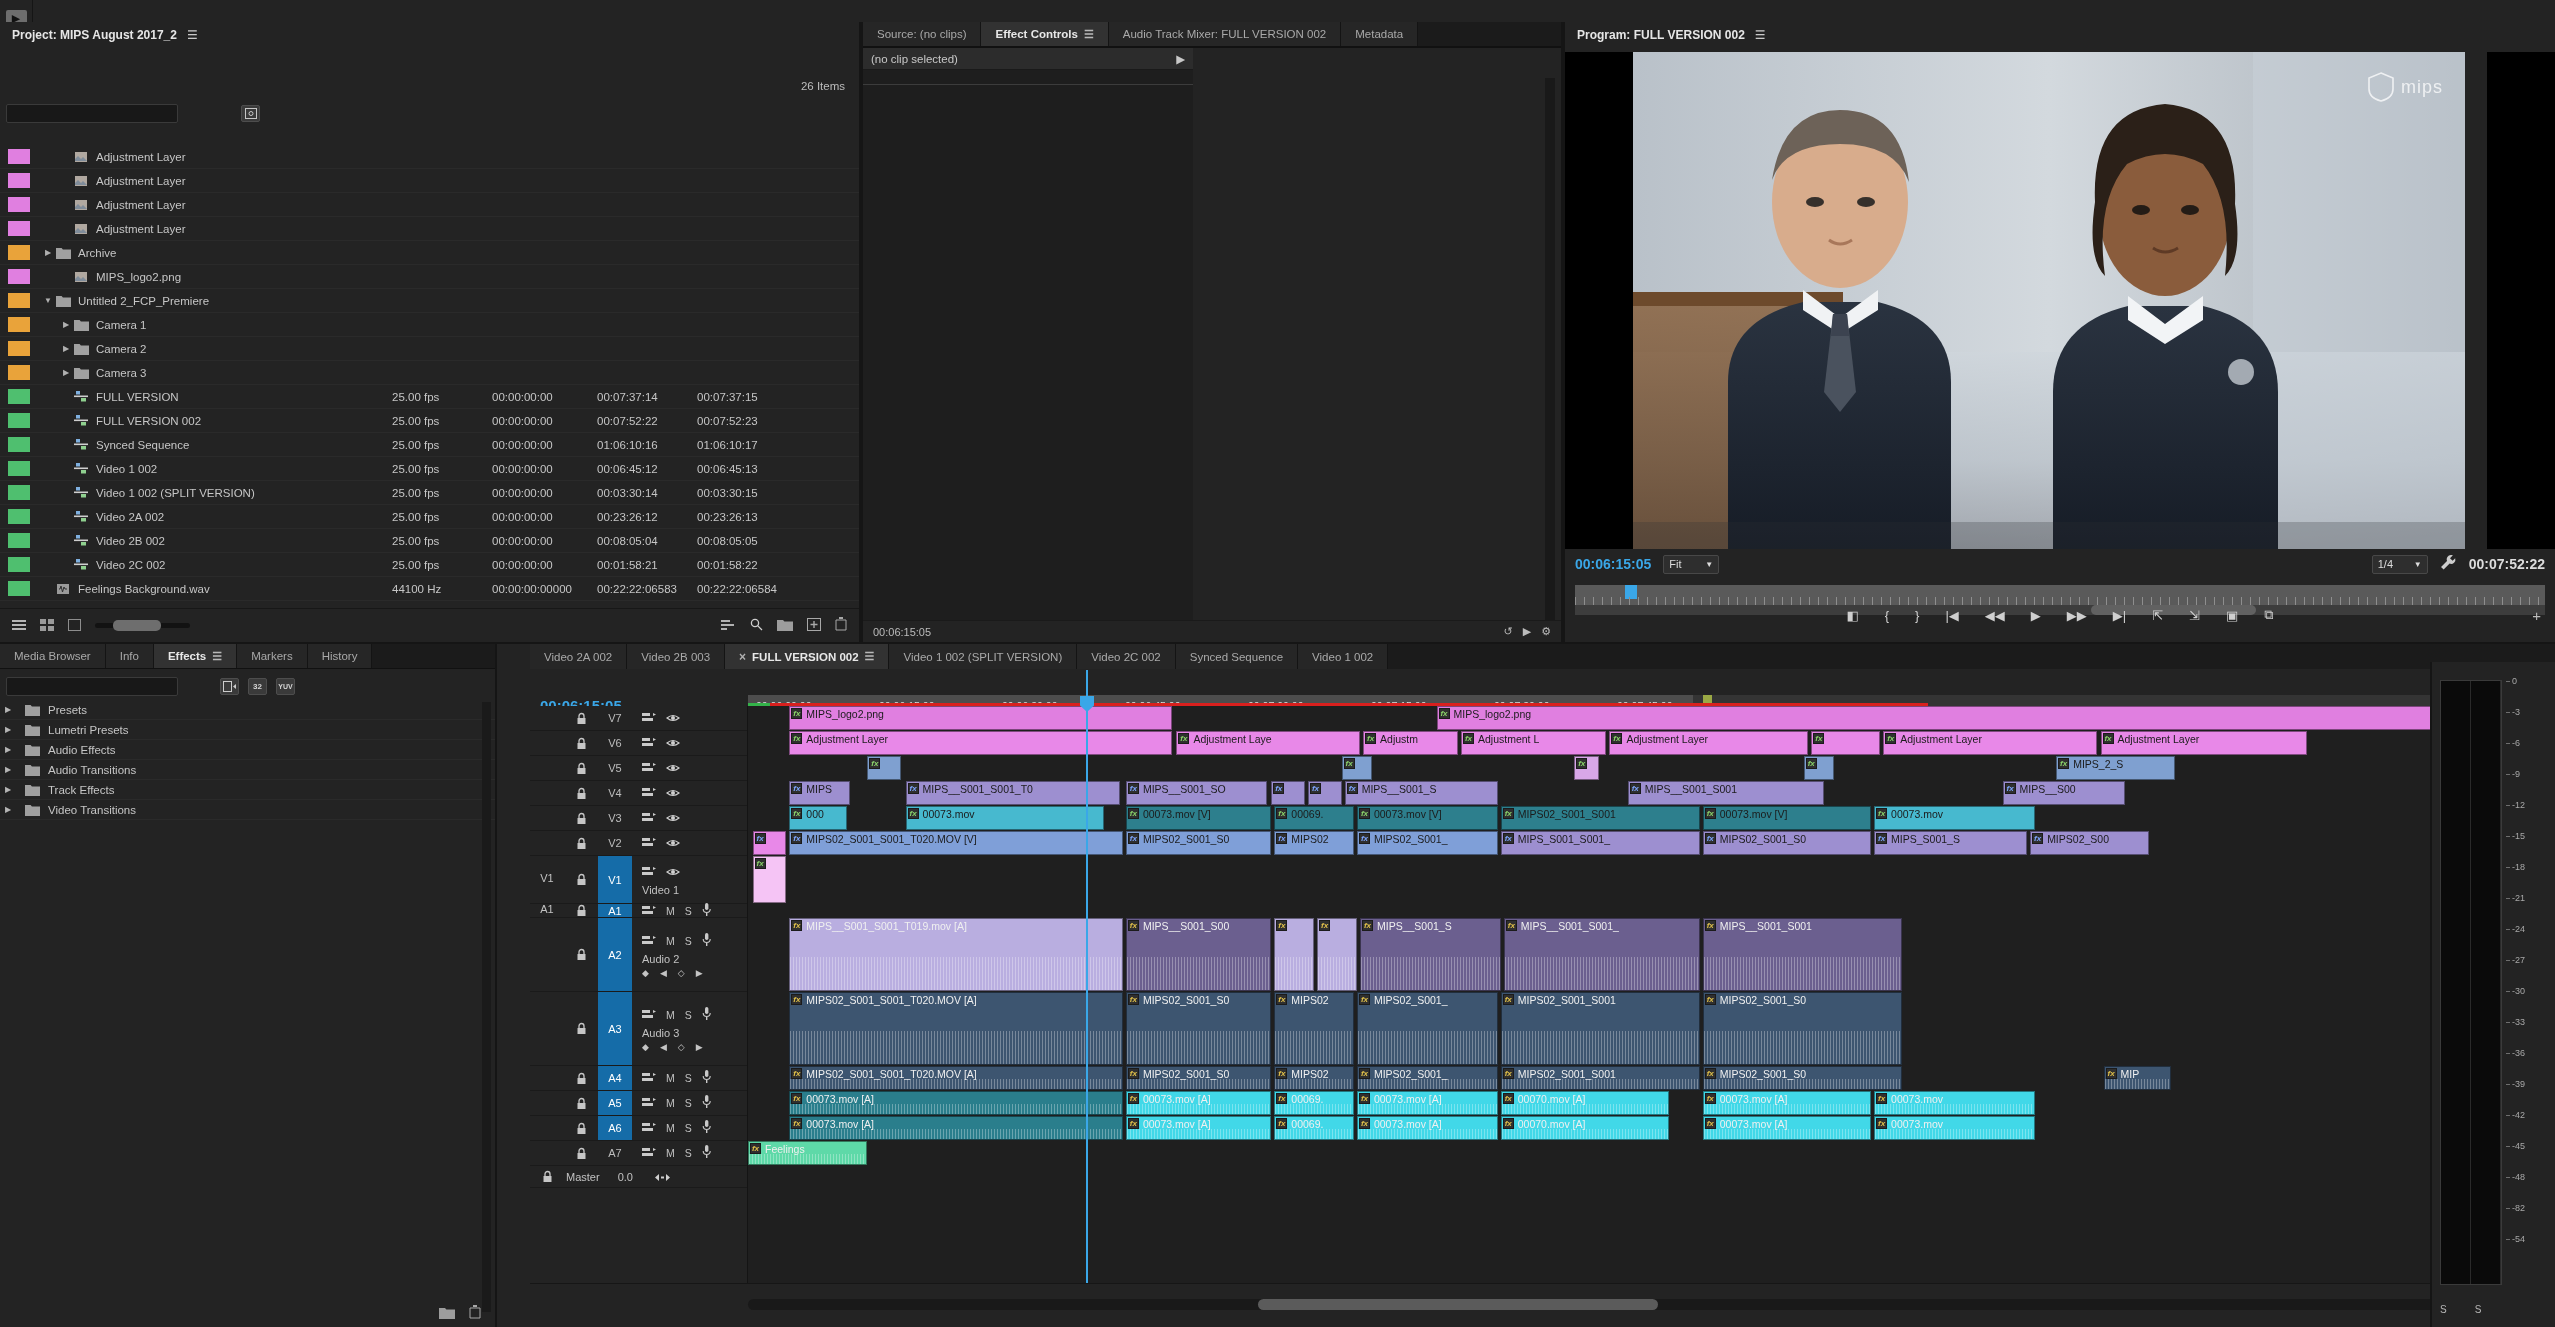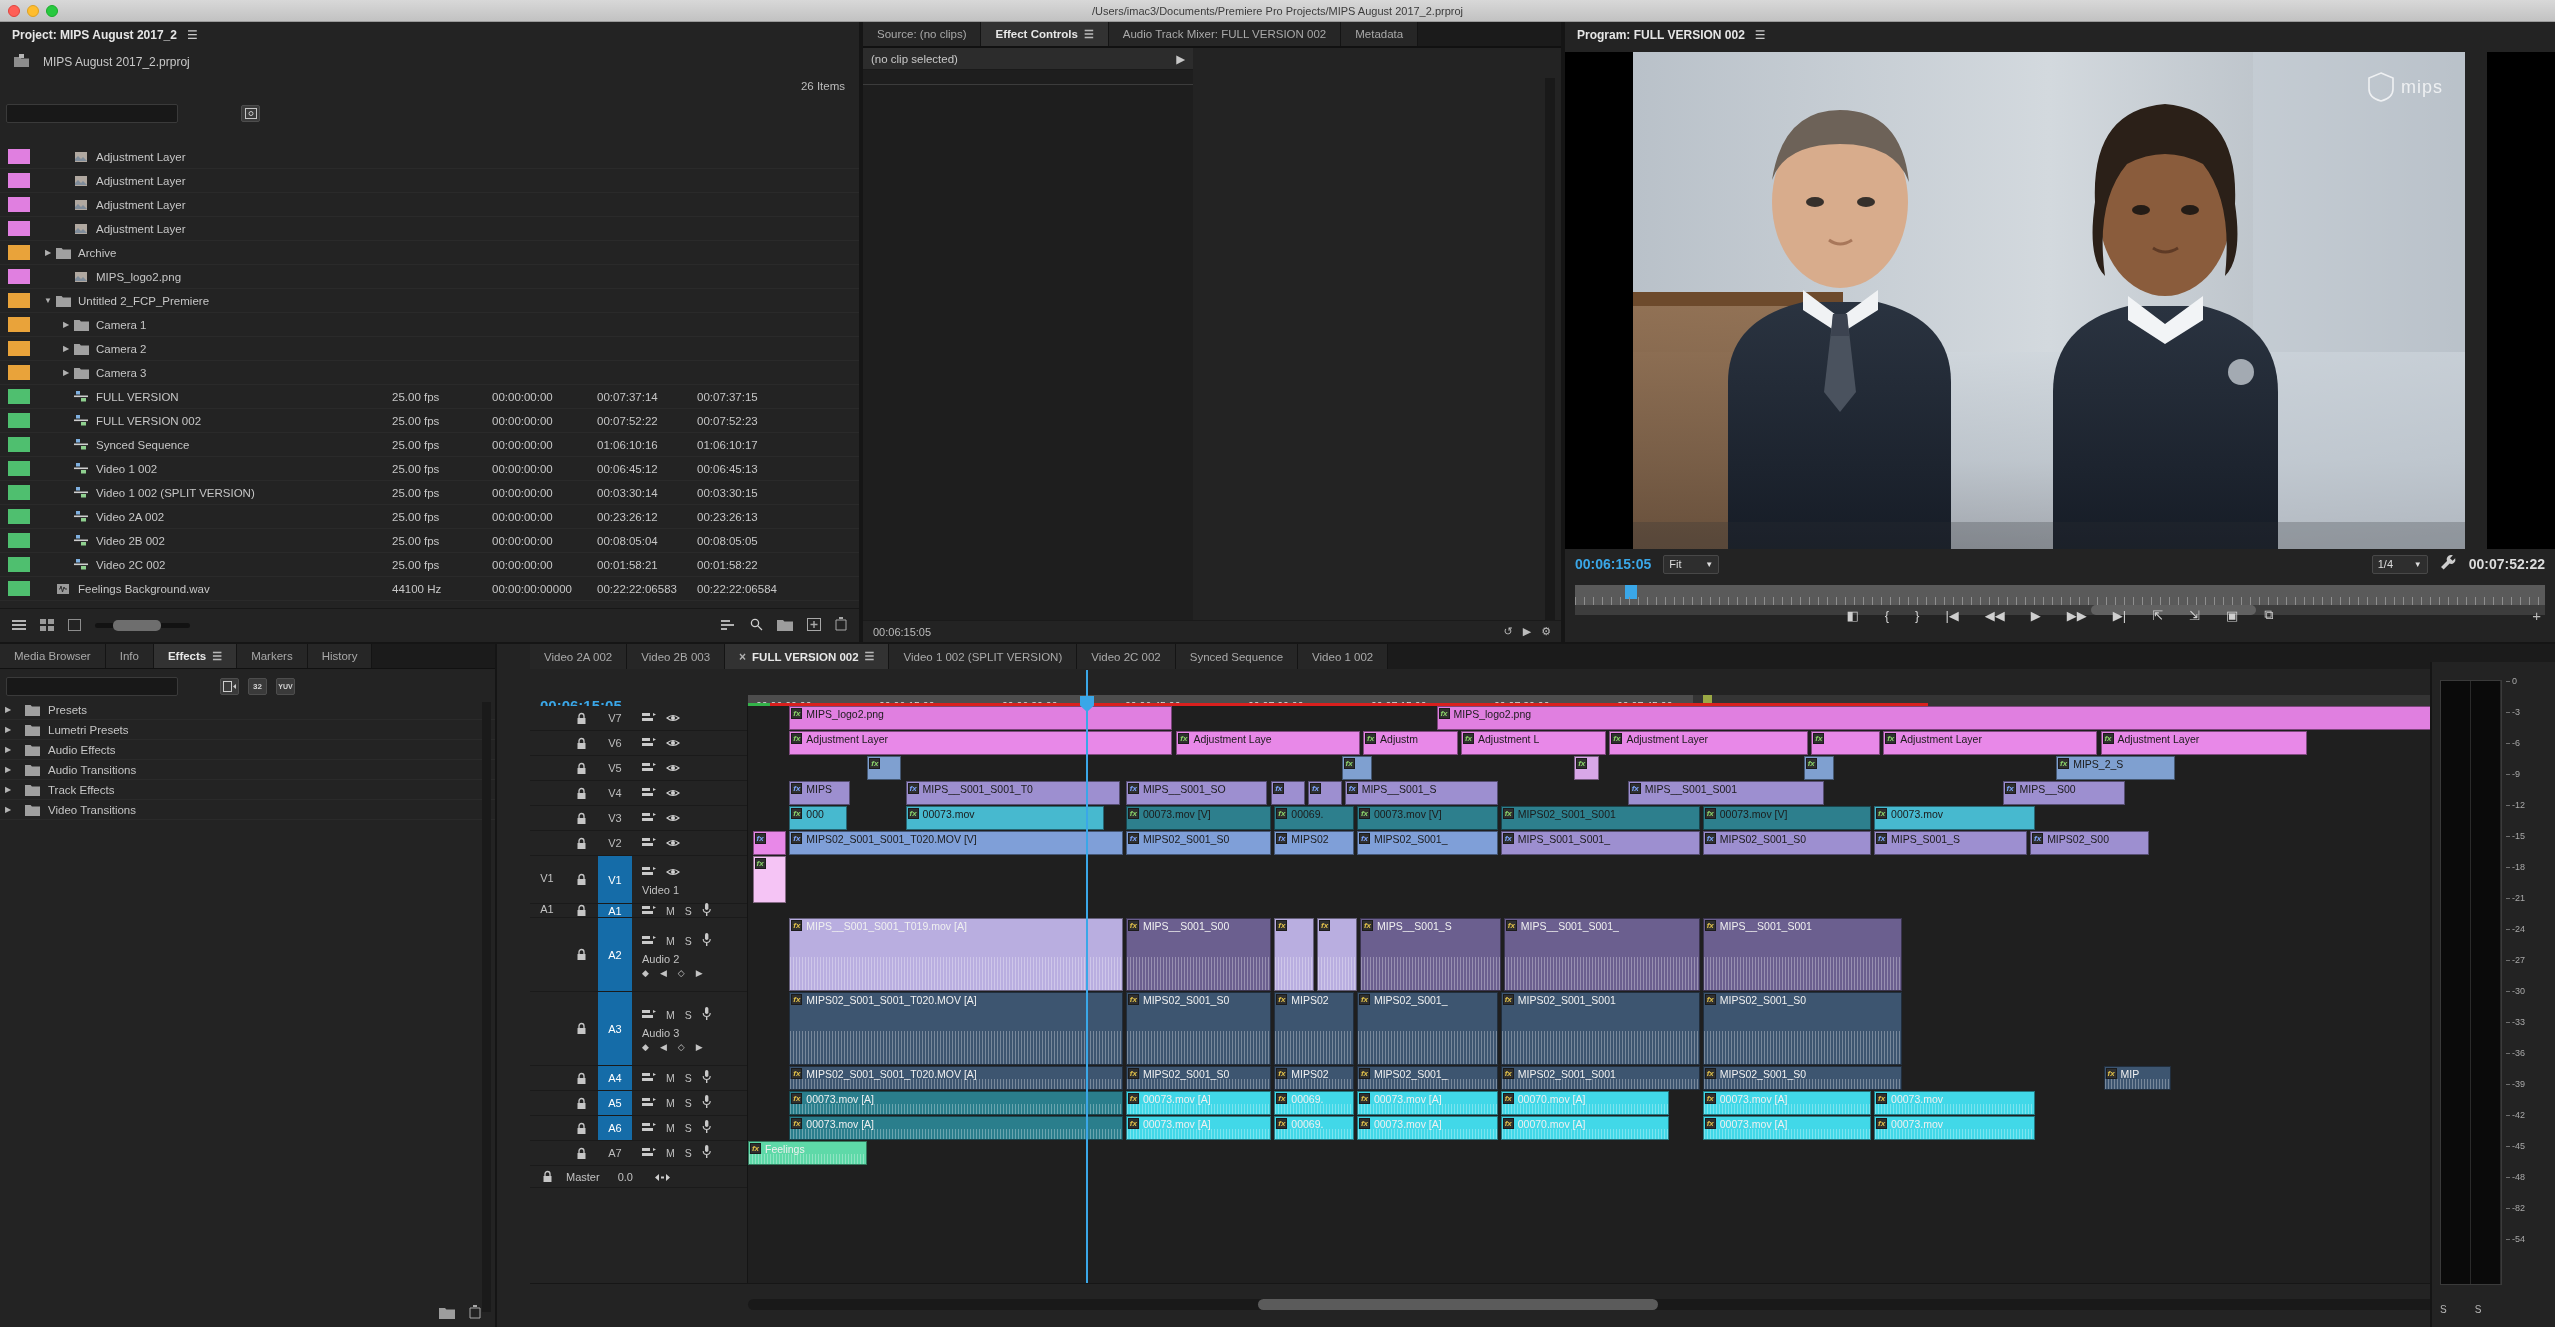--- a/index.html
+++ b/index.html
@@ -192,42 +192,25 @@
   .meter-foot { position:absolute; left:8px; bottom:12px; display:flex; gap:28px;
                 font-size:10px; color:#b6b6b6; }
 
   .vline { position:absolute; background:#151515; }
 </style>
 </head>
 <body>
 
 <div class="app">
 
-  <div class="titlebar">
-    <div class="traffic">
-      <i class="t-red"></i>
-      <i class="t-yel"></i>
-      <i class="t-grn"></i>
-    </div>
-    <div class="path">/Users/imac3/Documents/Premiere Pro Projects/MIPS August 2017_2.prproj</div>
-  </div>
 
   <div class="panel" id="project">
     <div class="proj-head">
       <span class="ttl">Project: MIPS August 2017_2</span>
       <span style="font-size:12px;color:#c9c9c9">☰</span>
-    </div>
-    <div class="proj-row2">
-      <span>
-        <svg width="15" height="13" viewBox="0 0 15 13">
-            <path d="M0 3h6l1.4 1.6H15V13H0z" fill="#8d8d8d"></path>
-            <path d="M5 0h5v4H5z" fill="#b5b5b5"></path>
-          </svg>
-      </span>
-      <span class="nm">MIPS August 2017_2.prproj</span>
     </div>
     <div class="badge-items">26 Items</div>
 
     <div class="searchbar" style="position:absolute;left:0;top:78px;width:861px;">
       <div class="search-wrap" style="max-width:225px;">
         <span class="mag">
           <svg width="13" height="13" viewBox="0 0 13 13">
               <circle cx="5" cy="5" r="3.6" fill="none" stroke="#cfcfcf" stroke-width="1.3"></circle>
               <line x1="7.6" y1="7.6" x2="12" y2="12" stroke="#cfcfcf" stroke-width="1.3"></line>
             </svg>

